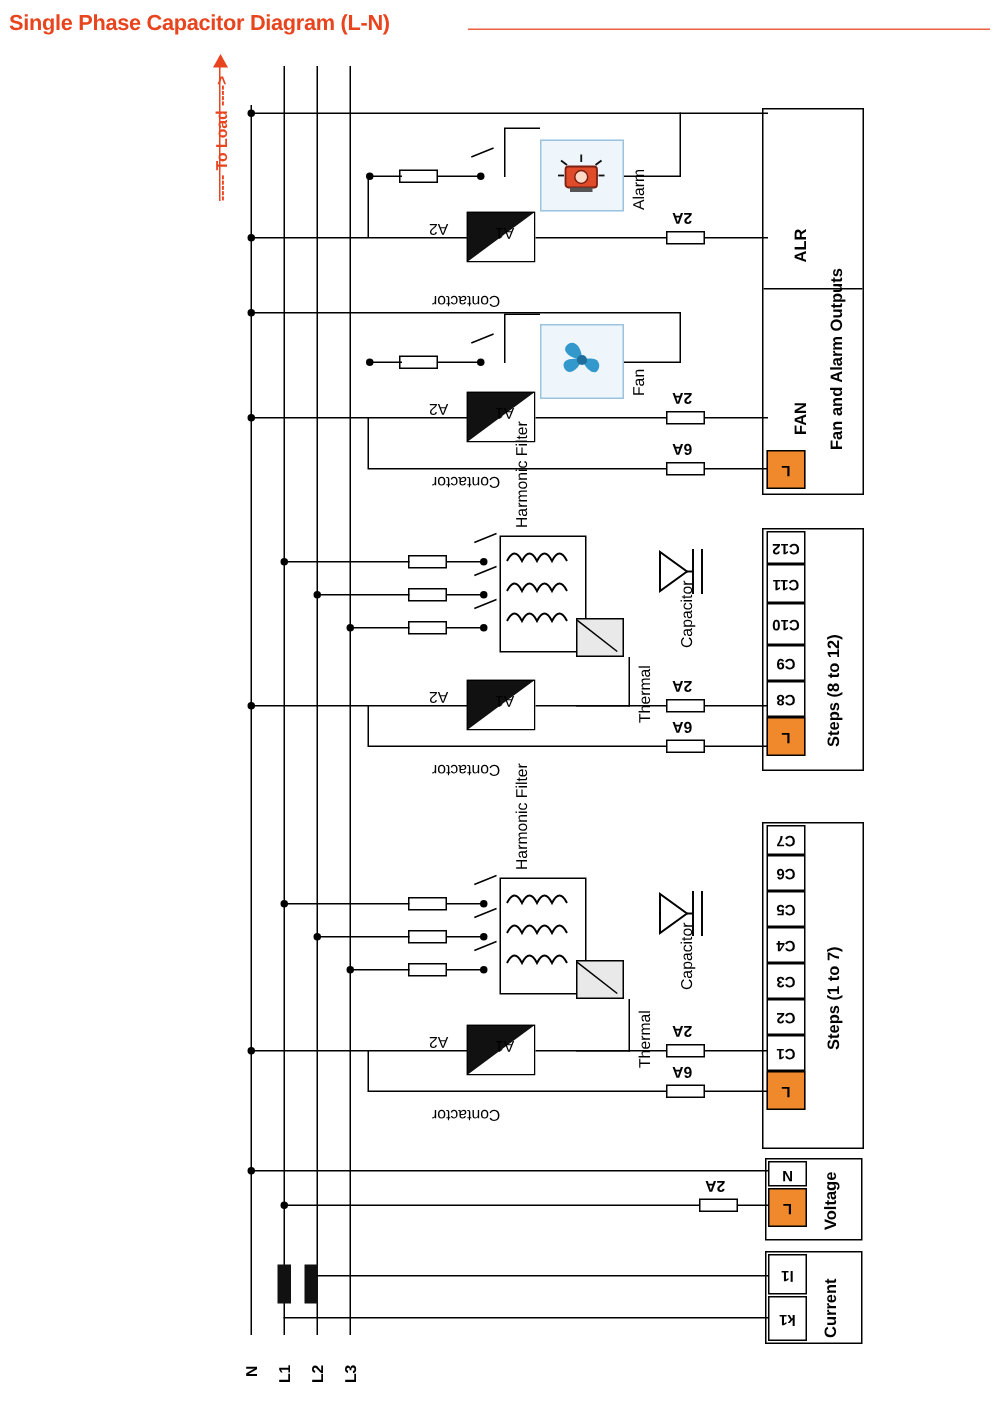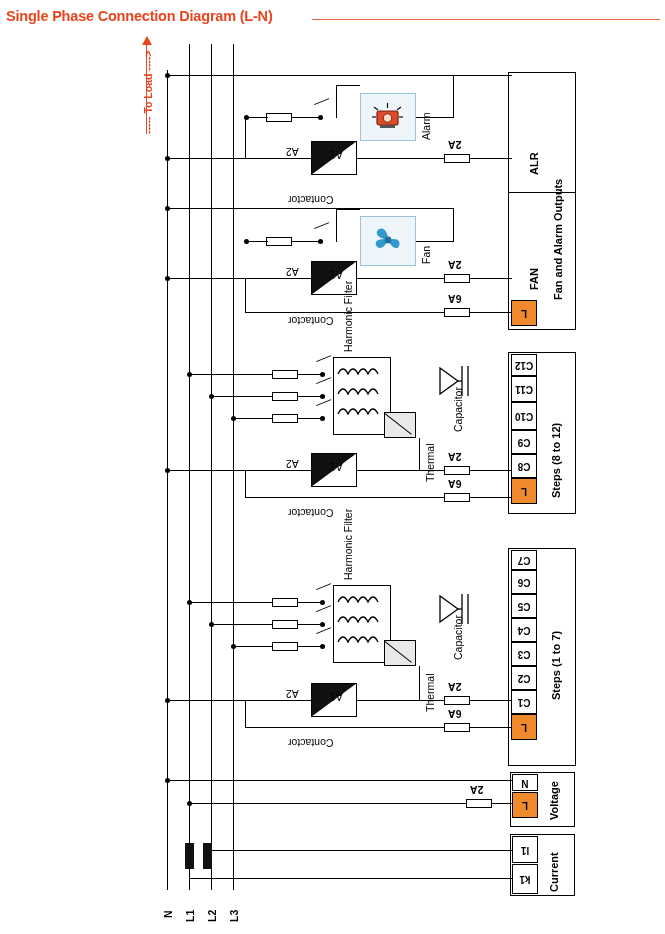--- a/index.html
+++ b/index.html
@@ -54,21 +54,21 @@
   .thermal{position:absolute;border:1.4px solid #000;background:#e9e9e9;box-sizing:border-box;}
 
   
   .devbox{position:absolute;border:1.2px solid #9cc3dd;background:#eef6fb;box-sizing:border-box;}
 
   .arrowtxt{position:absolute;color:#e8451f;font-size:10.5px;font-weight:bold;white-space:nowrap;}
 </style>
 </head>
 <body>
 
-<div class="title">Single Phase Connection Diagram (L-N)</div>
+<div class="title">Single Phase Capacitor Diagram (L-N)</div>
 <div class="title-rule"></div>
 
 <div class="vline" style="left:167px;top:70px;height:820px;"></div>
 <div class="vline" style="left:189px;top:44px;height:846px;"></div>
 <div class="vline" style="left:211px;top:44px;height:846px;"></div>
 <div class="vline" style="left:233px;top:44px;height:846px;"></div>
 
 <div class="vline" style="left:146px;top:44px;height:90px;background:#e8451f;width:1.2px;"></div>
 <div style="position:absolute;left:141.5px;top:36px;width:0;height:0;border-left:5px solid transparent;border-right:5px solid transparent;border-bottom:9px solid #e8451f;"></div>
 <div class="arrowtxt vtext" style="left:142px;top:134px;">----- To Load ----&gt;</div>

